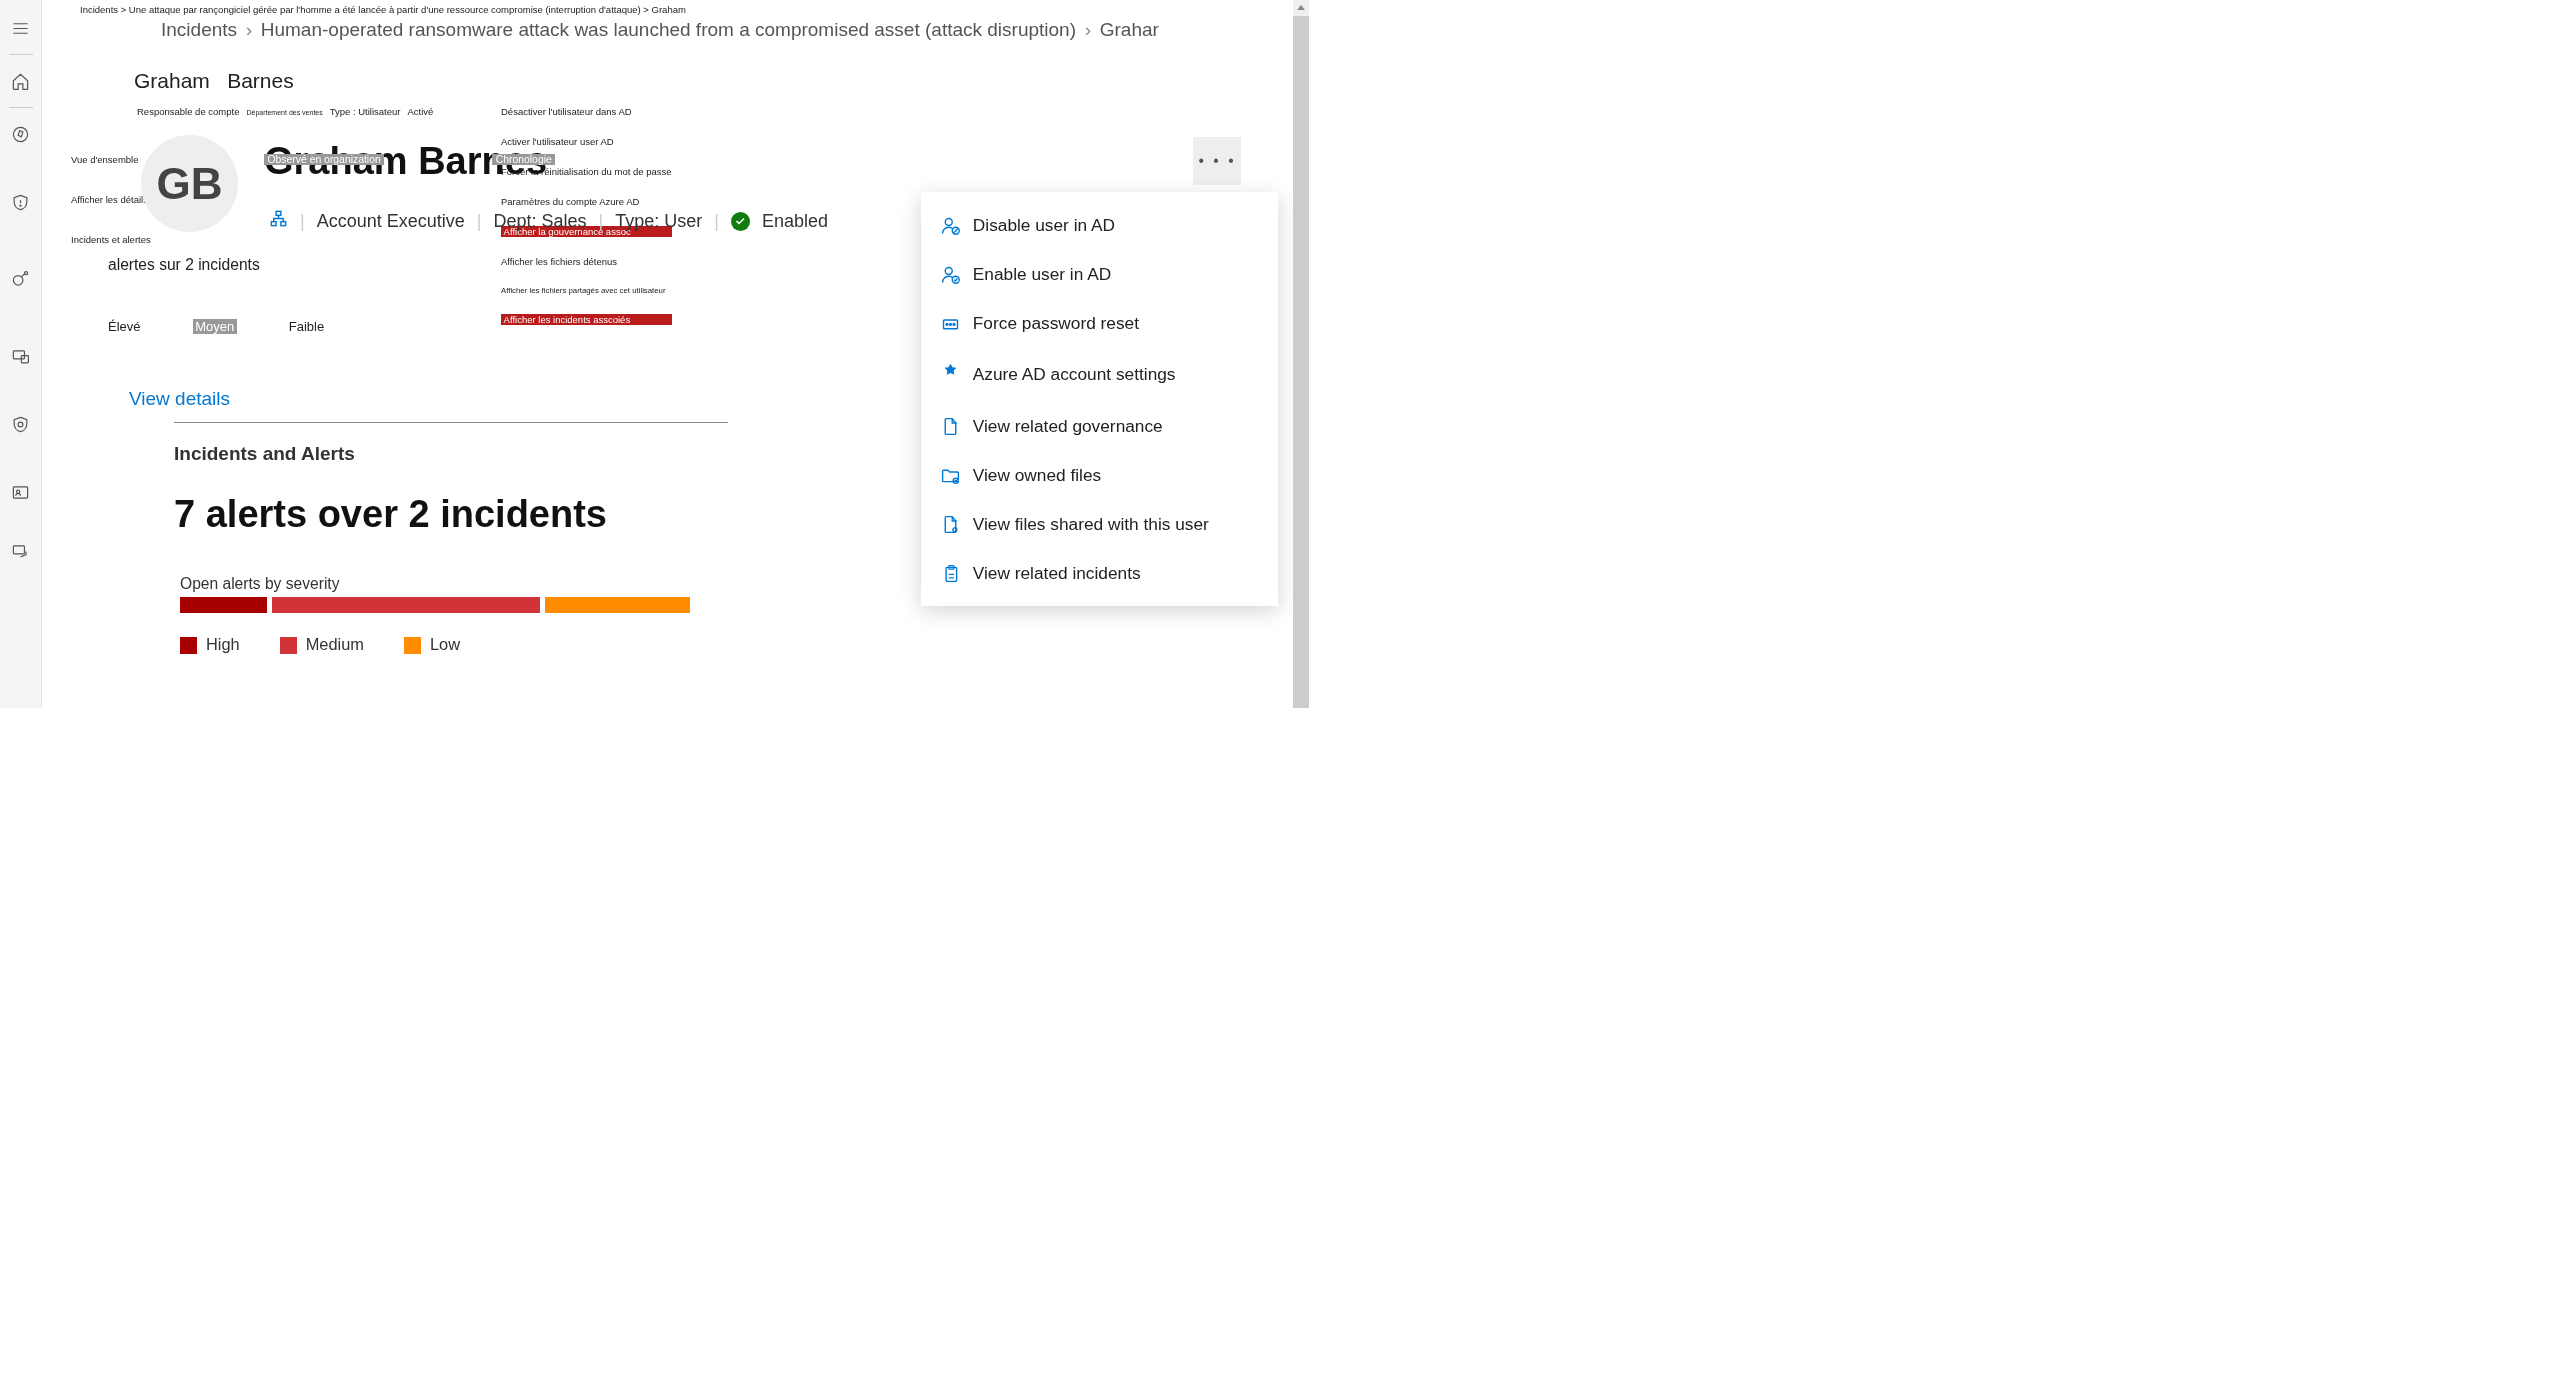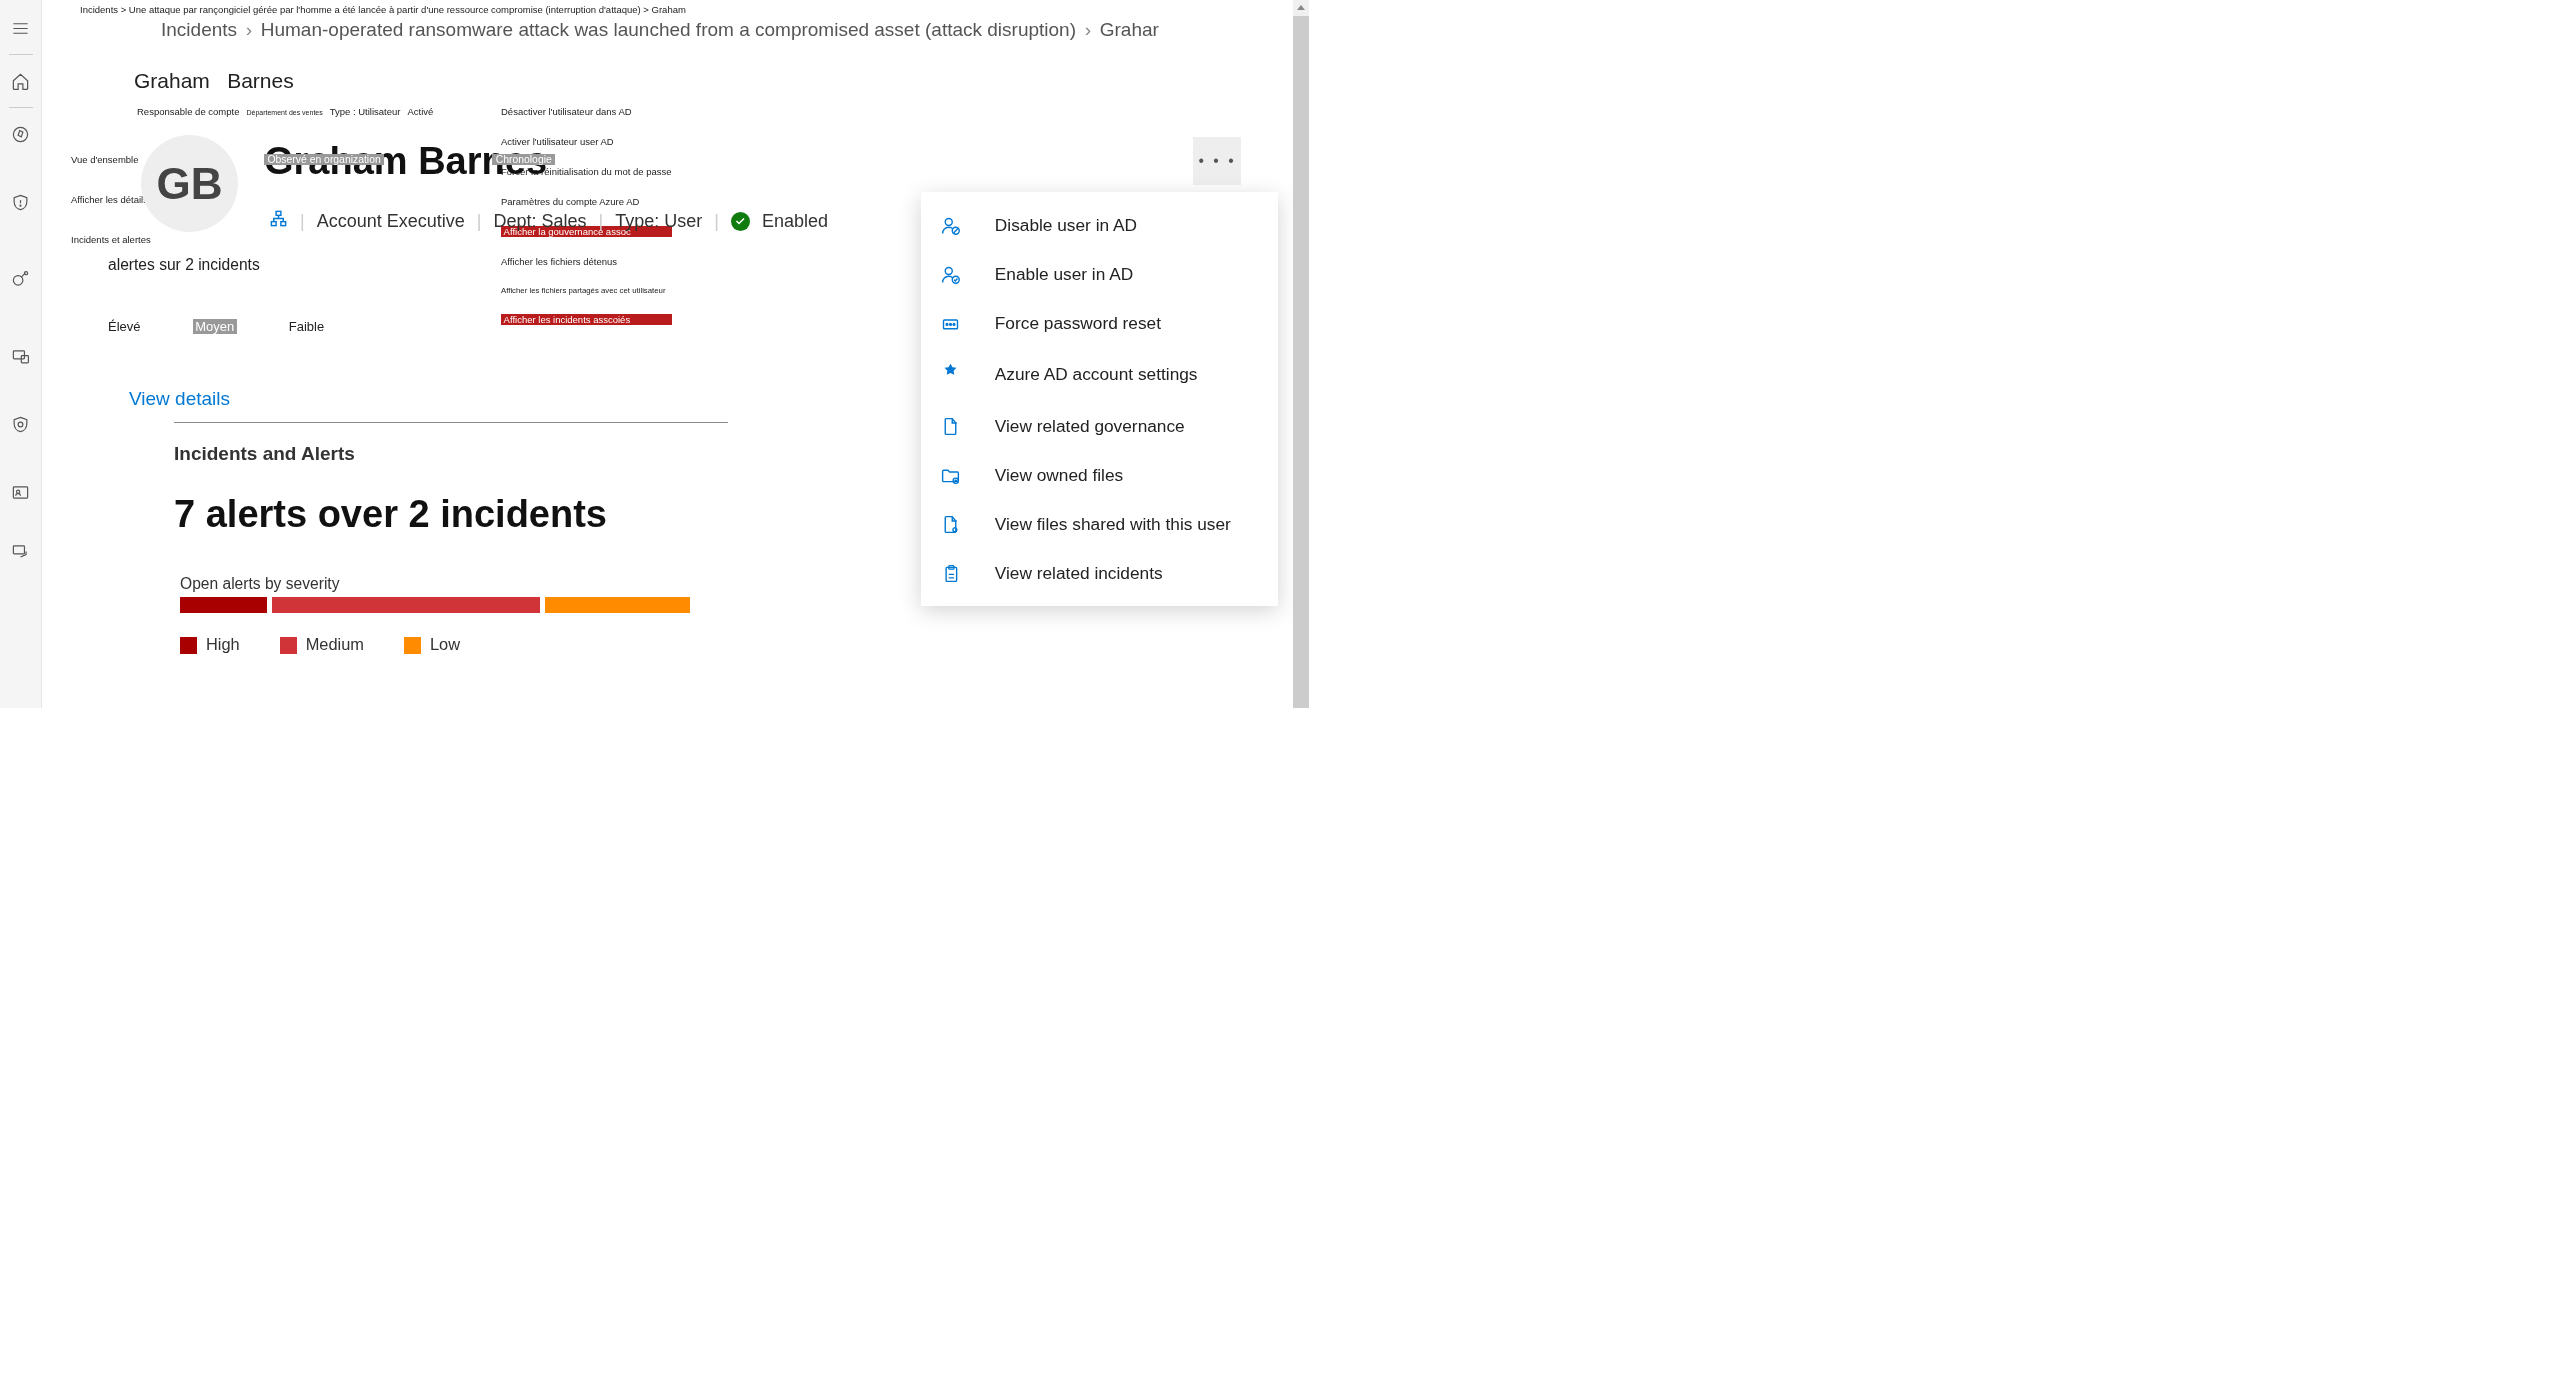--- a/index.html
+++ b/index.html
@@ -72,21 +72,21 @@
     .legend { position: absolute; left: 138px; top: 635px; display: flex; gap: 40px; font-size: 16.4px; color: #333; align-items: center; }
     .legend .sw { width: 17.3px; height: 17.3px; display: inline-block; margin-right: 8.7px; vertical-align: middle; }
     .sw.high { background: #a80000; }
     .sw.med { background: #d13438; }
     .sw.low { background: #ff8c00; }
 
     .more-btn { position: absolute; right: 52px; top: 137px; width: 48px; height: 48px; background: #eee; display: flex; align-items: center; justify-content: center; z-index: 10; }
     .more-btn span { font-size: 15.6px; color: #555; letter-spacing: 2.6px; }
 
     .dropdown { position: absolute; right: 15.6px; top: 192px; width: 357px; background: #fff; box-shadow: 0 5.2px 21px rgba(0,0,0,0.18); padding: 8.7px 0; z-index: 20; }
-    .dropdown-item { display: flex; align-items: center; gap: 34px; padding: 14px 19px; font-size: 17.3px; color: #222; cursor: pointer; }
+    .dropdown-item { display: flex; align-items: center; gap: 12px; padding: 14px 19px; font-size: 17.3px; color: #222; cursor: pointer; }
     .dropdown-item svg { width: 21px; height: 21px; fill: none; stroke: #0078d4; stroke-width: 1.6; flex-shrink: 0; }
     .dropdown-item .icon-fill svg { fill: #0078d4; stroke: none; }
 
     .vscroll { position: absolute; right: 0; top: 0; width: 15.6px; height: 100%; background: #f0f0f0; }
     .vscroll .thumb-up { position: absolute; top: 0; left: 0; right: 0; height: 15.6px; display:flex; align-items:center; justify-content:center; }
     .vscroll .thumb-up::before { content:""; border-left:4.3px solid transparent; border-right:4.3px solid transparent; border-bottom:5.2px solid #888; }
     .vscroll .track { position: absolute; top: 15.6px; bottom: 0; left: 0; right: 0; background: #ccc; }
   </style>
 </head>
 <body>

